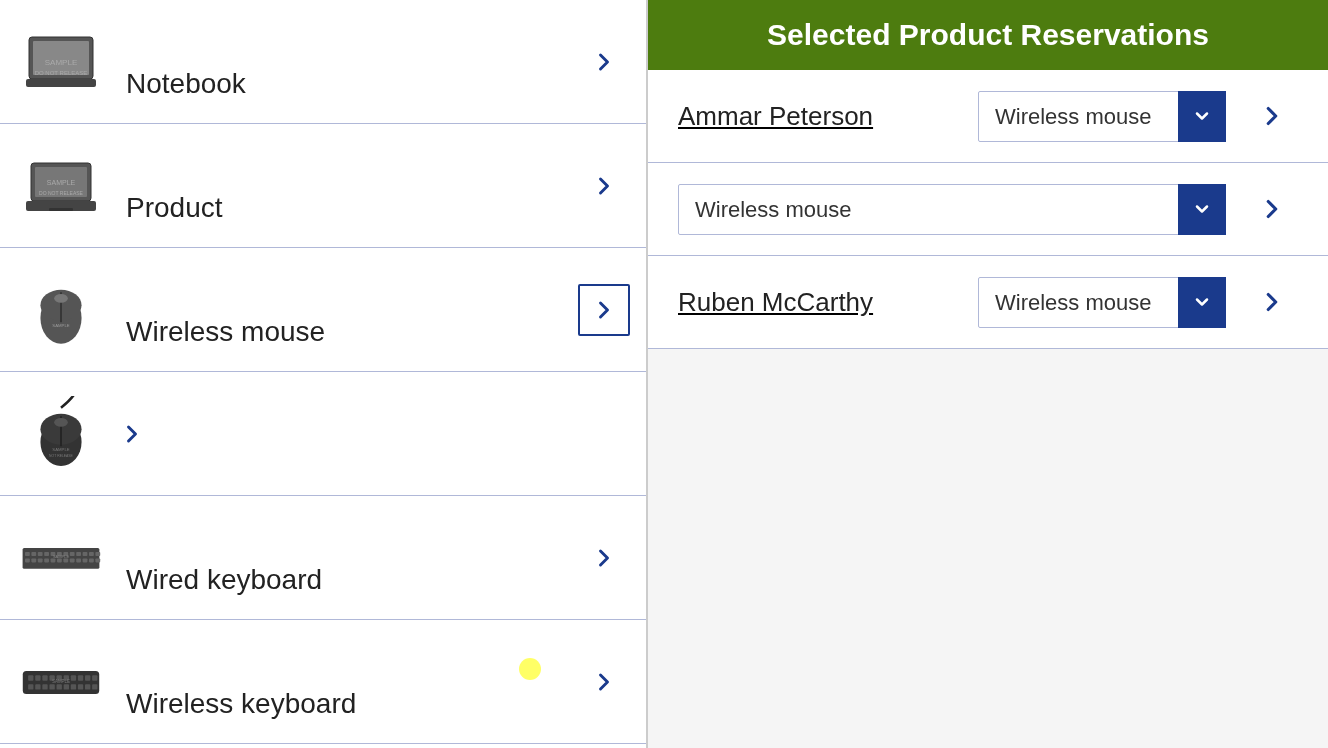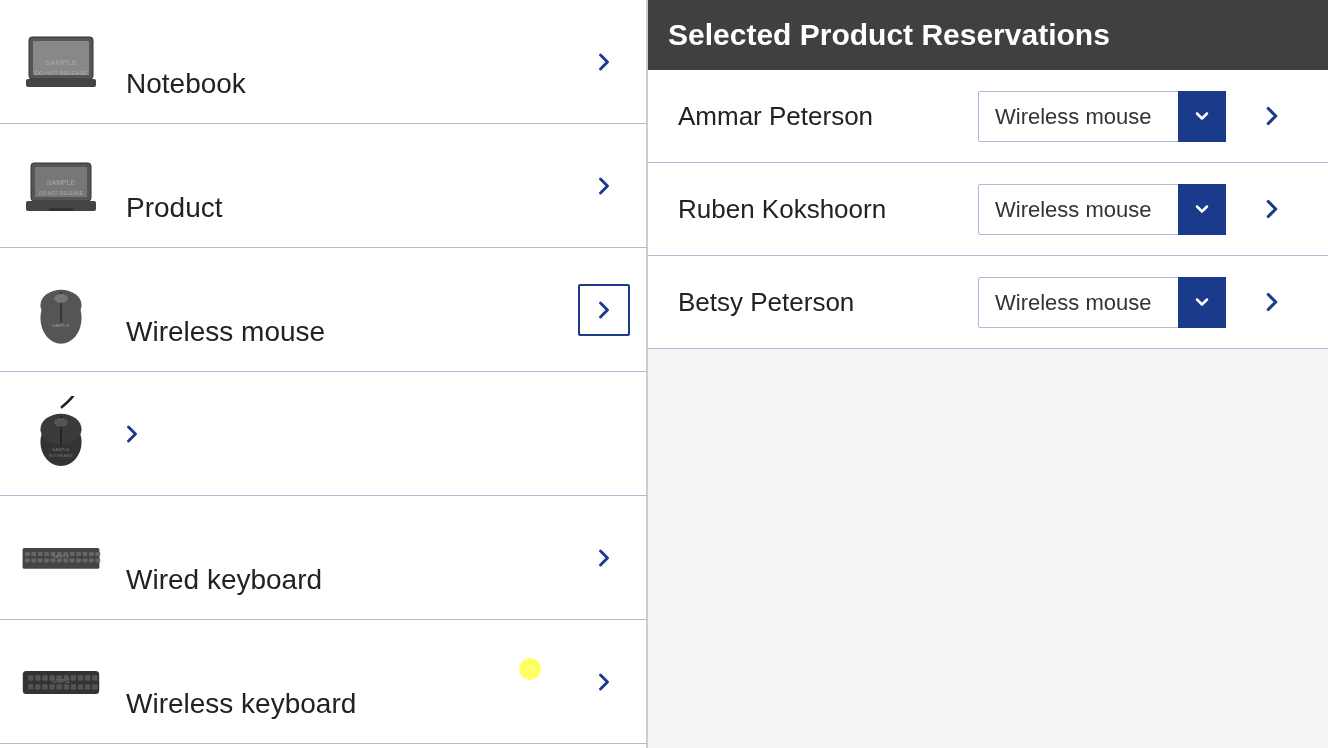--- a/index.html
+++ b/index.html
@@ -85,40 +85,41 @@
 
     
     .right-panel {
       flex: 1;
       background: #f5f5f5;
       display: flex;
       flex-direction: column;
     }
 
     .right-header {
-      background: #404040;
+      background: #4d7c0f;
       color: #fff;
-      text-align: left;
+      text-align: center;
       padding: 18px 20px;
       font-size: 30px;
       font-weight: bold;
     }
 
     .reservation-list {
       flex: 1;
       overflow-y: auto;
     }
 
     .reservation-row {
       display: flex;
       align-items: center;
       padding: 20px 30px;
       border-bottom: 1px solid #b0b8d8;
       background: #fff;
       gap: 20px;
+      text-decoration: underline;
     }
 
     .reservation-name {
       font-size: 26px;
       color: #222;
       width: 280px;
       flex-shrink: 0;
     }
 
     .reservation-select-wrapper {
@@ -352,39 +353,38 @@
         </svg>
       </div>
     </div>
     <div class="row-chevron-btn">
       <svg viewBox="0 0 24 24" fill="none" stroke="#1a3a8c" stroke-width="2.5" stroke-linecap="round" stroke-linejoin="round">
         <polyline points="9 6 15 12 9 18"></polyline>
       </svg>
     </div>
   </div>
       <div class="reservation-row">
-    <span class="reservation-name">Ruben Kokshoorn</span>
     <div class="reservation-select-wrapper">
       <select class="reservation-select">
         <option value="Notebook">Notebook</option><option value="Laptop">Laptop</option><option value="Wireless mouse" selected="">Wireless mouse</option><option value="Wired mouse">Wired mouse</option><option value="Wireless keyboard">Wireless keyboard</option><option value="Wired keyboard">Wired keyboard</option>
       </select>
       <div class="select-arrow">
         <svg viewBox="0 0 24 24" fill="none" stroke="#fff" stroke-width="3" stroke-linecap="round" stroke-linejoin="round">
           <polyline points="6 9 12 15 18 9"></polyline>
         </svg>
       </div>
     </div>
     <div class="row-chevron-btn">
       <svg viewBox="0 0 24 24" fill="none" stroke="#1a3a8c" stroke-width="2.5" stroke-linecap="round" stroke-linejoin="round">
         <polyline points="9 6 15 12 9 18"></polyline>
       </svg>
     </div>
   </div>
       <div class="reservation-row">
-    <span class="reservation-name">Betsy Peterson</span>
+    <span class="reservation-name">Ruben McCarthy</span>
     <div class="reservation-select-wrapper">
       <select class="reservation-select">
         <option value="Notebook">Notebook</option><option value="Laptop">Laptop</option><option value="Wireless mouse" selected="">Wireless mouse</option><option value="Wired mouse">Wired mouse</option><option value="Wireless keyboard">Wireless keyboard</option><option value="Wired keyboard">Wired keyboard</option>
       </select>
       <div class="select-arrow">
         <svg viewBox="0 0 24 24" fill="none" stroke="#fff" stroke-width="3" stroke-linecap="round" stroke-linejoin="round">
           <polyline points="6 9 12 15 18 9"></polyline>
         </svg>
       </div>
     </div>

